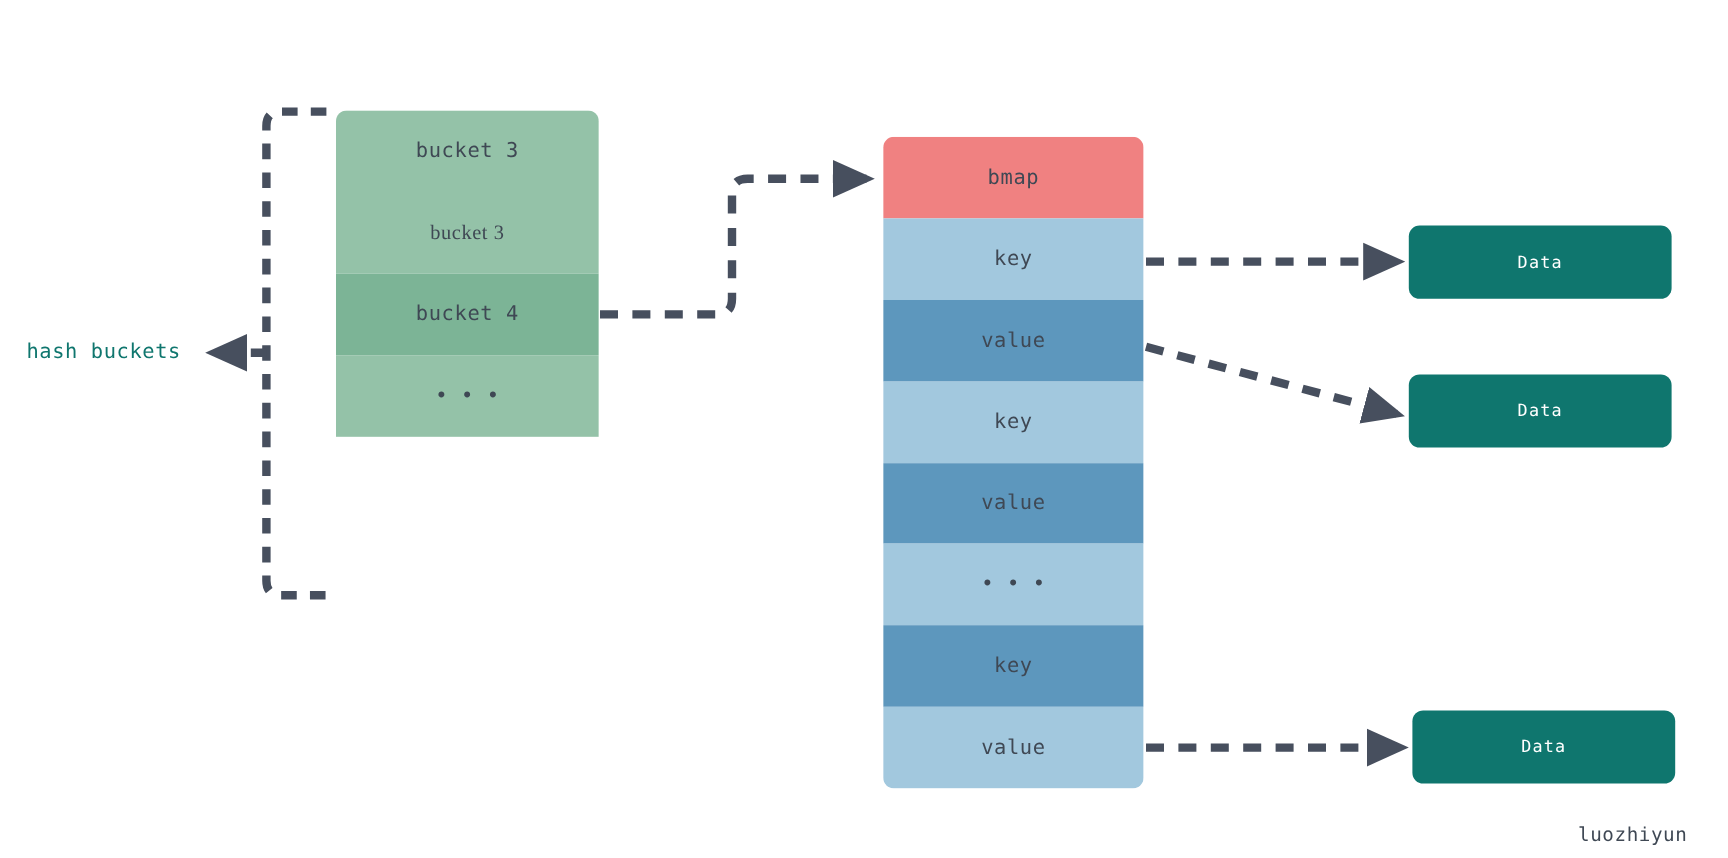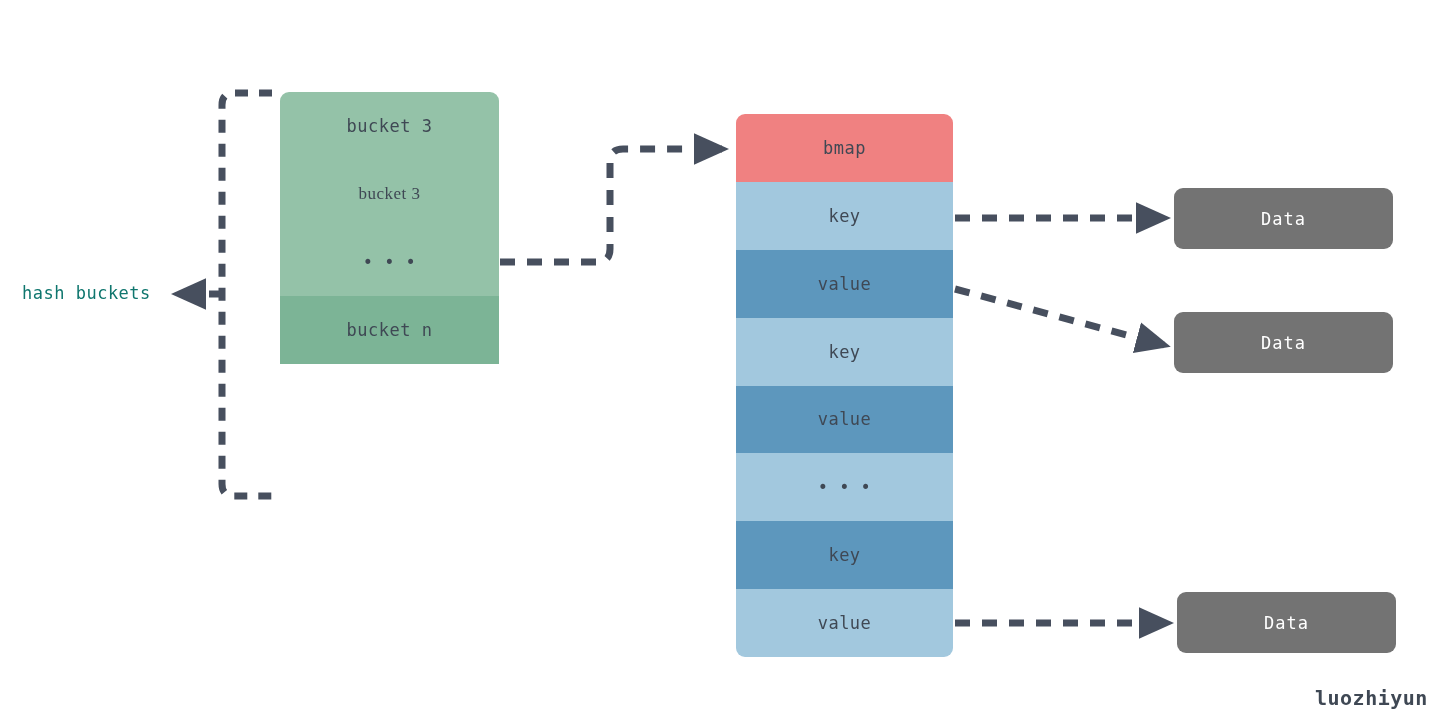--- a/index.html
+++ b/index.html
@@ -66,27 +66,27 @@
     left: 736px;
     top: 114px;
     width: 217px;
     height: 543px;
   }
   #bmap-column .cell { height: 67.875px; }
 
   
   .data-box {
     position: absolute;
-    background: #737373;
+    background: #0f766e;
     border-radius: 9px;
     display: flex;
     align-items: center;
     justify-content: center;
     color: #ffffff;
-    font-size: 17px;
+    font-size: 14px;
     letter-spacing: 1px;
     z-index: 2;
   }
   #data-box-1 { left: 1174px; top: 188px; width: 219px; height: 61px; }
   #data-box-2 { left: 1174px; top: 312px; width: 219px; height: 61px; }
   #data-box-3 { left: 1177px; top: 592px; width: 219px; height: 61px; }
 
   
   .plain-label {
     position: absolute;
@@ -96,22 +96,22 @@
     white-space: nowrap;
     z-index: 4;
   }
   #hash-buckets-label {
     left: 22px;
     top: 283px;
   }
   #watermark {
     left: 1315px;
     top: 686px;
-    font-size: 20px;
-    font-weight: bold;
+    font-size: 16px;
+    font-weight: normal;
     letter-spacing: 0.5px;
     color: #3f4854;
   }
 </style>
 </head>
 <body style="background: rgb(255, 255, 255);">
 
 <div id="canvas">
 
   <svg id="wires" viewBox="0 0 1440 715" xmlns="http://www.w3.org/2000/svg">
@@ -145,22 +145,22 @@
     <g>
       <line x1="955" y1="623" x2="1167" y2="623" stroke="#474f5e" stroke-width="7" stroke-dasharray="15 12" marker-end="url(#arrowR)"></line>
     </g>
   </svg>
 
   <div class="plain-label" id="hash-buckets-label">hash buckets</div>
 
   <div class="stack" id="bucket-column">
     <div class="cell" style="background: rgb(148, 194, 168);">bucket 3</div>
     <div class="cell" style="background: rgb(148, 194, 168); font-family: Liberation Serif, serif;">bucket 3</div>
+    <div class="cell" style="background: rgb(124, 180, 150);">bucket 4</div>
     <div class="cell" style="background: rgb(148, 194, 168);">• • •</div>
-    <div class="cell" style="background: rgb(124, 180, 150);">bucket n</div>
   </div>
 
   <div class="stack" id="bmap-column">
     <div class="cell" style="background: rgb(240, 129, 129); text-align: right;">bmap</div>
     <div class="cell" style="background: rgb(162, 200, 222);">key</div>
     <div class="cell" style="background: rgb(93, 151, 189);">value</div>
     <div class="cell" style="background: rgb(162, 200, 222);">key</div>
     <div class="cell" style="background: rgb(93, 151, 189);">value</div>
     <div class="cell" style="background: rgb(162, 200, 222);">• • •</div>
     <div class="cell" style="background: rgb(93, 151, 189);">key</div>

